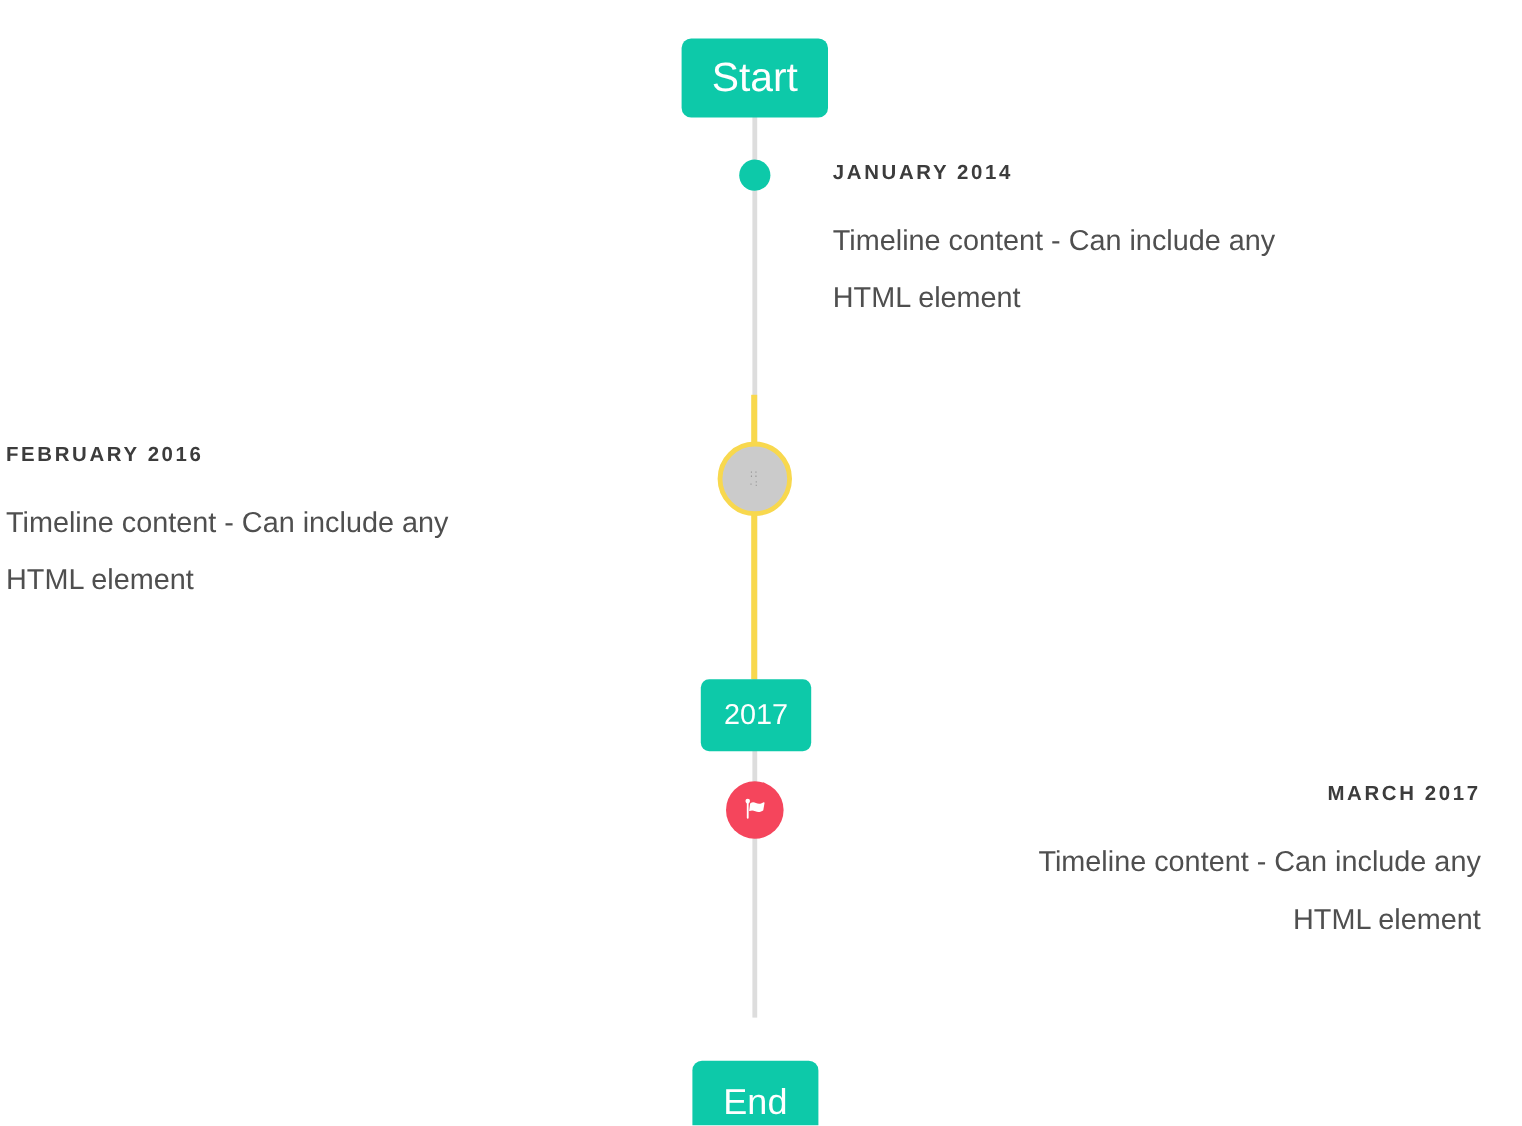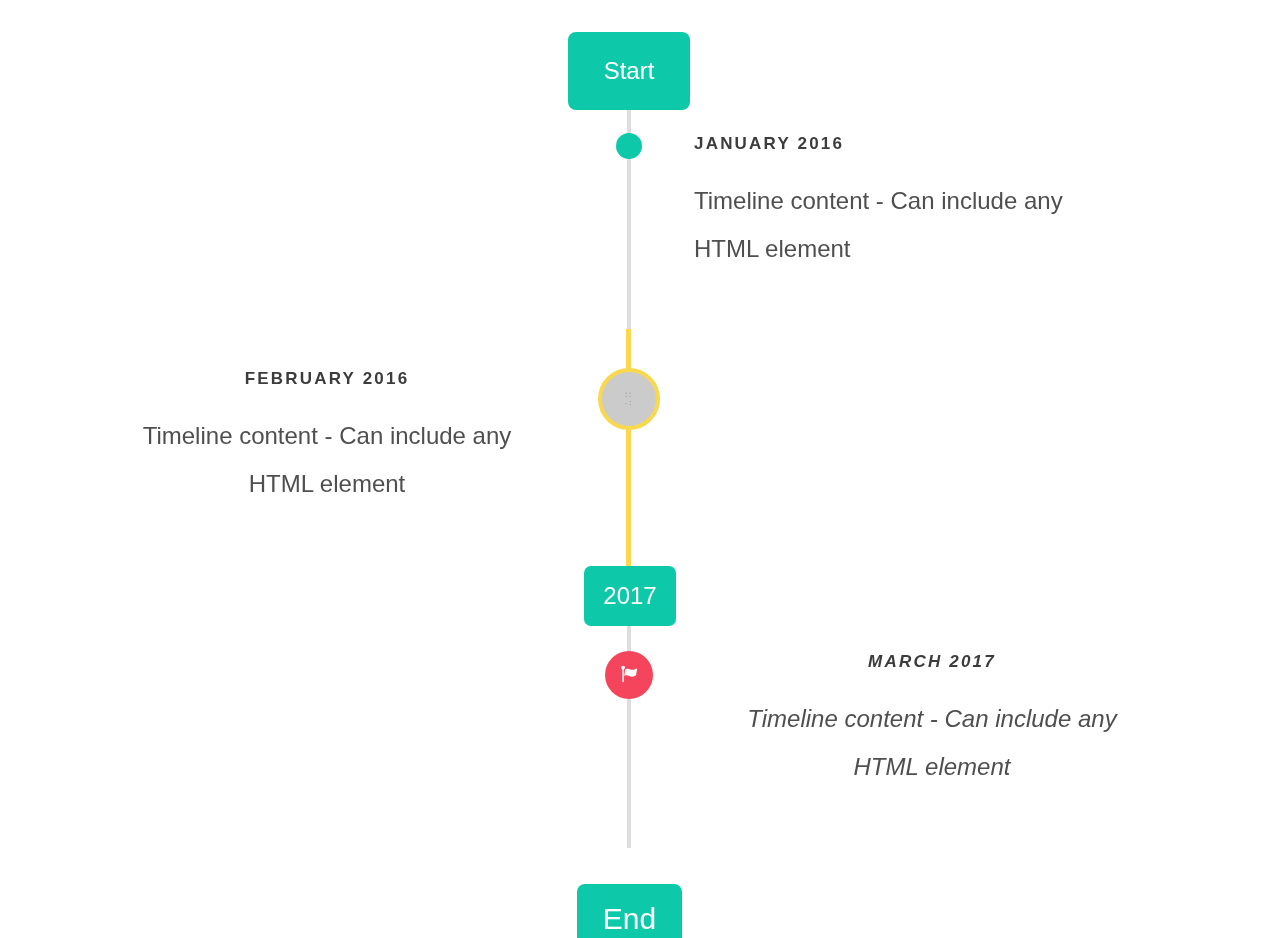--- a/index.html
+++ b/index.html
@@ -39,21 +39,21 @@
 
   
   .badge {
     position: absolute;
     display: flex; align-items: center; justify-content: center;
     background: var(--accent);
     color: var(--badge-text);
     border-radius: 8px;
     font-weight: 400;
   }
-  .badge-start { left: 568px; top: 32px;  width: 122px; height: 78px; font-size: 24px; }
+  .badge-start { left: 568px; top: 32px;  width: 122px; height: 66px; font-size: 34px; }
   .badge-year  { left: 584px; top: 566px; width: 92px;  height: 60px; font-size: 24px; border-radius: 7px; }
   .badge-end   { left: 577px; top: 884px; width: 105px; height: 70px; font-size: 30px; }
 
   
   .marker { position: absolute; display: flex; align-items: center; justify-content: center; }
   .marker-jan {
     left: 616px; top: 133px;
     width: 26px; height: 26px;
     background: var(--accent);
     border-radius: 50%;
@@ -89,38 +89,38 @@
     line-height: 20px;
     color: var(--title-text);
     margin-bottom: 23px;
   }
   .entry-content {
     font-size: 24px;
     line-height: 48px;
     color: var(--body-text);
   }
   .entry-jan { left: 694px; top: 134px; width: 540px; text-align: left; }
-  .entry-feb { right: 661px; top: 369px; width: 560px; text-align: center; }
-  .entry-mar { left: 662px; top: 652px; width: 540px; text-align: center; font-style: italic; }
+  .entry-feb { right: 703px; top: 369px; width: 560px; text-align: left; }
+  .entry-mar { left: 694px; top: 652px; width: 540px; text-align: right; }
 
   .flag-svg { display: block; }
 </style>
 </head>
 <body>
 
 <div class="canvas">
 
   <div class="vline gray"></div>
   <div class="vline yellow"></div>
 
   <div class="badge badge-start">Start</div>
 
   <div class="marker marker-jan"></div>
   <div class="entry entry-jan">
-    <div class="entry-title">JANUARY 2016</div>
+    <div class="entry-title">JANUARY 2014</div>
     <div class="entry-content">
       <span>Timeline content - Can include any</span><br>
       <span>HTML element</span>
     </div>
   </div>
 
   <div class="marker marker-feb">
     <span class="glyph">∷
 ∙꞉</span>
   </div>

